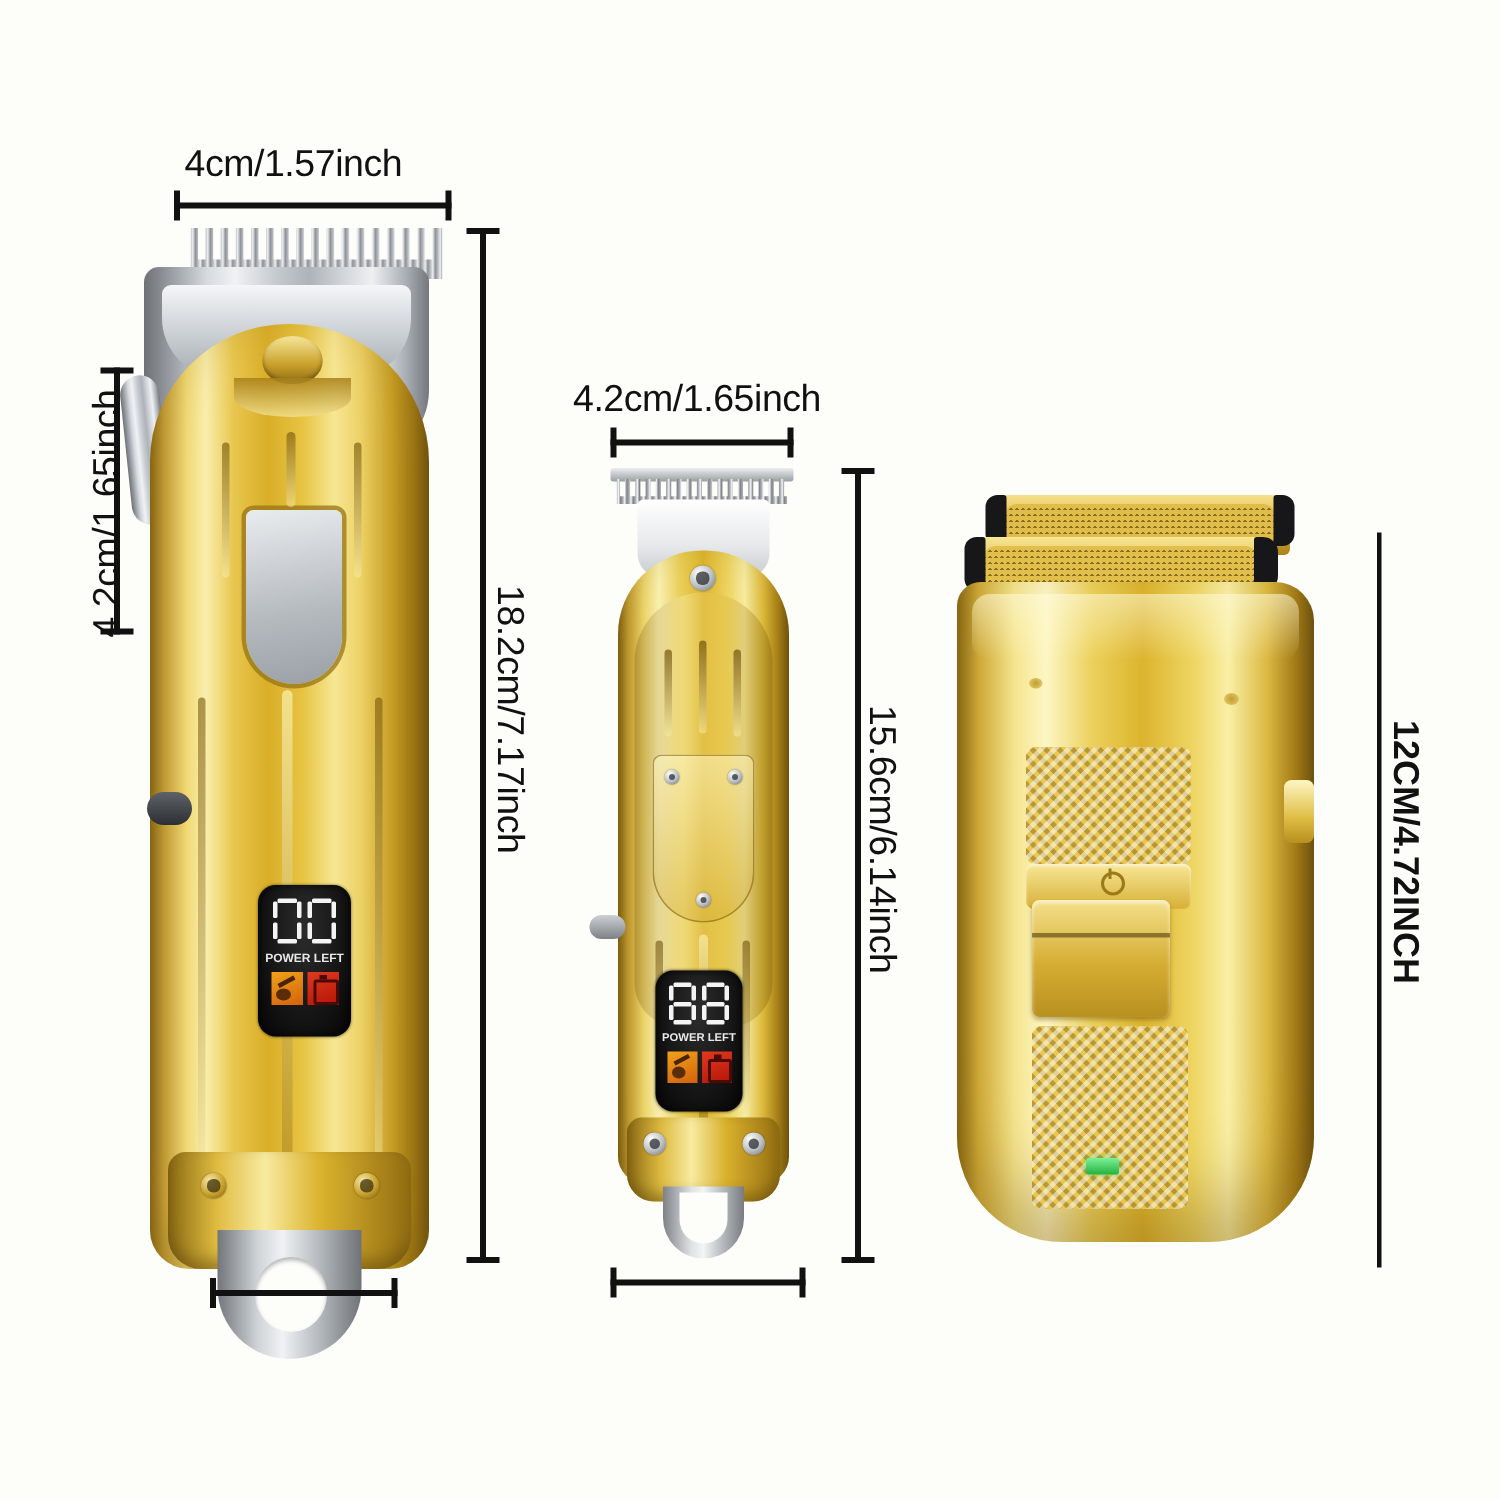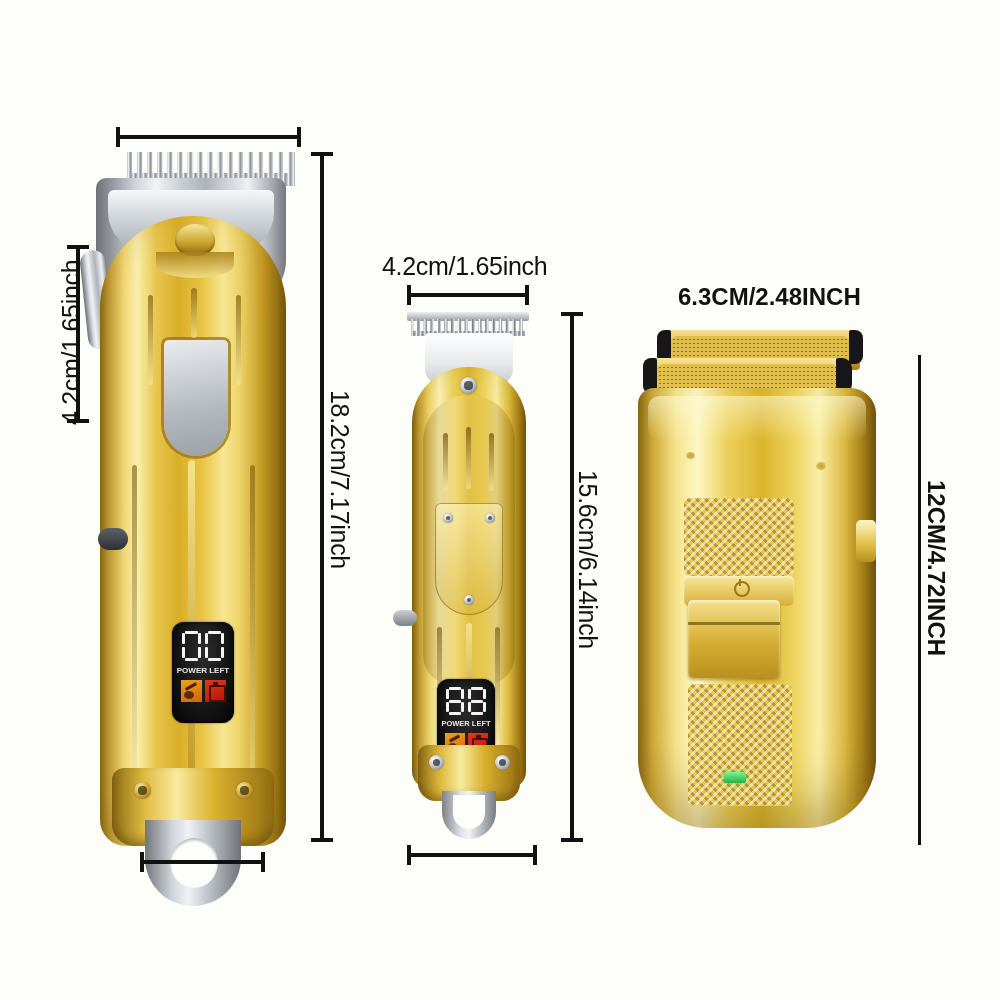--- a/index.html
+++ b/index.html
@@ -64,21 +64,20 @@
   }
 
   
   .led-panel{
     position:absolute;
     background:radial-gradient(ellipse at 50% 30%, #2c2c2c 0%, #141414 60%, #050505 100%);
     border-radius:12px;
     box-shadow:inset 0 0 6px rgba(0,0,0,.9), 0 0 2px rgba(0,0,0,.6);
     display:flex;flex-direction:column;align-items:center;
     overflow:hidden;
-    margin-top:32px;
   }
   .led-digits{
     display:flex;gap:4px;justify-content:center;
   }
   .seg-digit{position:relative;}
   .seg{position:absolute;background:#f4f4f4;border-radius:1px;}
   .led-caption{
     color:#e8e8e8;font-weight:bold;text-align:center;
     font-family:"Liberation Sans", sans-serif;
     letter-spacing:0px;line-height:1;
@@ -124,20 +123,21 @@
   }
   .screw.silver-screw::after{background:#2a2d30;}
 </style>
 </head>
 <body style="background: rgb(253, 253, 250);">
 
 <div class="stage">
 
   <div class="abs" style="left:60px;top:120px;width:260px;height:740px;">
 
+    <div class="dim-label h" style="left:63px;top:-25px;">4cm/1.57inch</div>
     <div class="dim-line-h" style="left:56px;top:15px;width:185px;"></div>
 
     <div class="abs comb-teeth" style="left:67px;top:32px;width:168px;height:34px;
                 clip-path:polygon(0 0,3% 0,3% 62%,6% 62%,6% 0,9% 0,9% 62%,12% 62%,12% 0,15% 0,15% 62%,18% 62%,18% 0,21% 0,21% 62%,24% 62%,24% 0,27% 0,27% 62%,30% 62%,30% 0,33% 0,33% 62%,36% 62%,36% 0,39% 0,39% 62%,42% 62%,42% 0,45% 0,45% 62%,48% 62%,48% 0,51% 0,51% 62%,54% 62%,54% 0,57% 0,57% 62%,60% 62%,60% 0,63% 0,63% 62%,66% 62%,66% 0,69% 0,69% 62%,72% 62%,72% 0,75% 0,75% 62%,78% 62%,78% 0,81% 0,81% 62%,84% 62%,84% 0,87% 0,87% 62%,90% 62%,90% 0,93% 0,93% 62%,96% 62%,96% 0,100% 0,100% 100%,0 100%);"></div>
 
     <div class="abs silver" style="left:36px;top:58px;width:190px;height:130px;border-radius:10px 10px 48px 48px;"></div>
     <div class="abs" style="left:48px;top:70px;width:166px;height:62px;border-radius:6px 6px 40px 40px;
                 background:linear-gradient(180deg,#f4f6f8,#c9ced3 55%,#a6abb0);"></div>
 
     <div class="abs silver" style="left:24px;top:130px;width:26px;height:100px;border-radius:14px;transform:rotate(-6deg);"></div>
@@ -317,21 +317,20 @@
     <div class="abs" style="left:68px;top:540px;width:32px;height:34px;border-radius:0 0 16px 16px;background:#fdfdfa;"></div>
 
     <div class="dim-line-h" style="left:22px;top:598px;width:130px;"></div>
   </div>
 
   <div class="dim-line-v" style="left:570px;top:312px;height:530px;"></div>
   <div class="dim-label h rot-cw" style="left:602px;top:470px;">15.6cm/6.14inch</div>
 
   <div class="abs" style="left:630px;top:280px;width:290px;height:580px;">
 
-    <div class="dim-label bold" style="left:48px;top:3px;">6.3CM/2.48INCH</div>
 
     <div class="abs" style="left:30px;top:50px;width:200px;height:40px;border-radius:12px 12px 4px 4px;
                 background:linear-gradient(180deg,#f6e18d,#d4ab31 60%,#a9821c);"></div>
     <div class="abs foil-mesh" style="left:40px;top:56px;width:180px;height:28px;border-radius:8px;
                 background-color:#e0bc48;"></div>
     <div class="abs" style="left:27px;top:50px;width:14px;height:34px;border-radius:8px 2px 2px 8px;background:#17171a;"></div>
     <div class="abs" style="left:219px;top:50px;width:14px;height:34px;border-radius:2px 8px 8px 2px;background:#17171a;"></div>
 
     <div class="abs" style="left:16px;top:78px;width:202px;height:42px;border-radius:12px 12px 4px 4px;
                 background:linear-gradient(180deg,#f8e696,#d9b036 60%,#ab831d);"></div>

